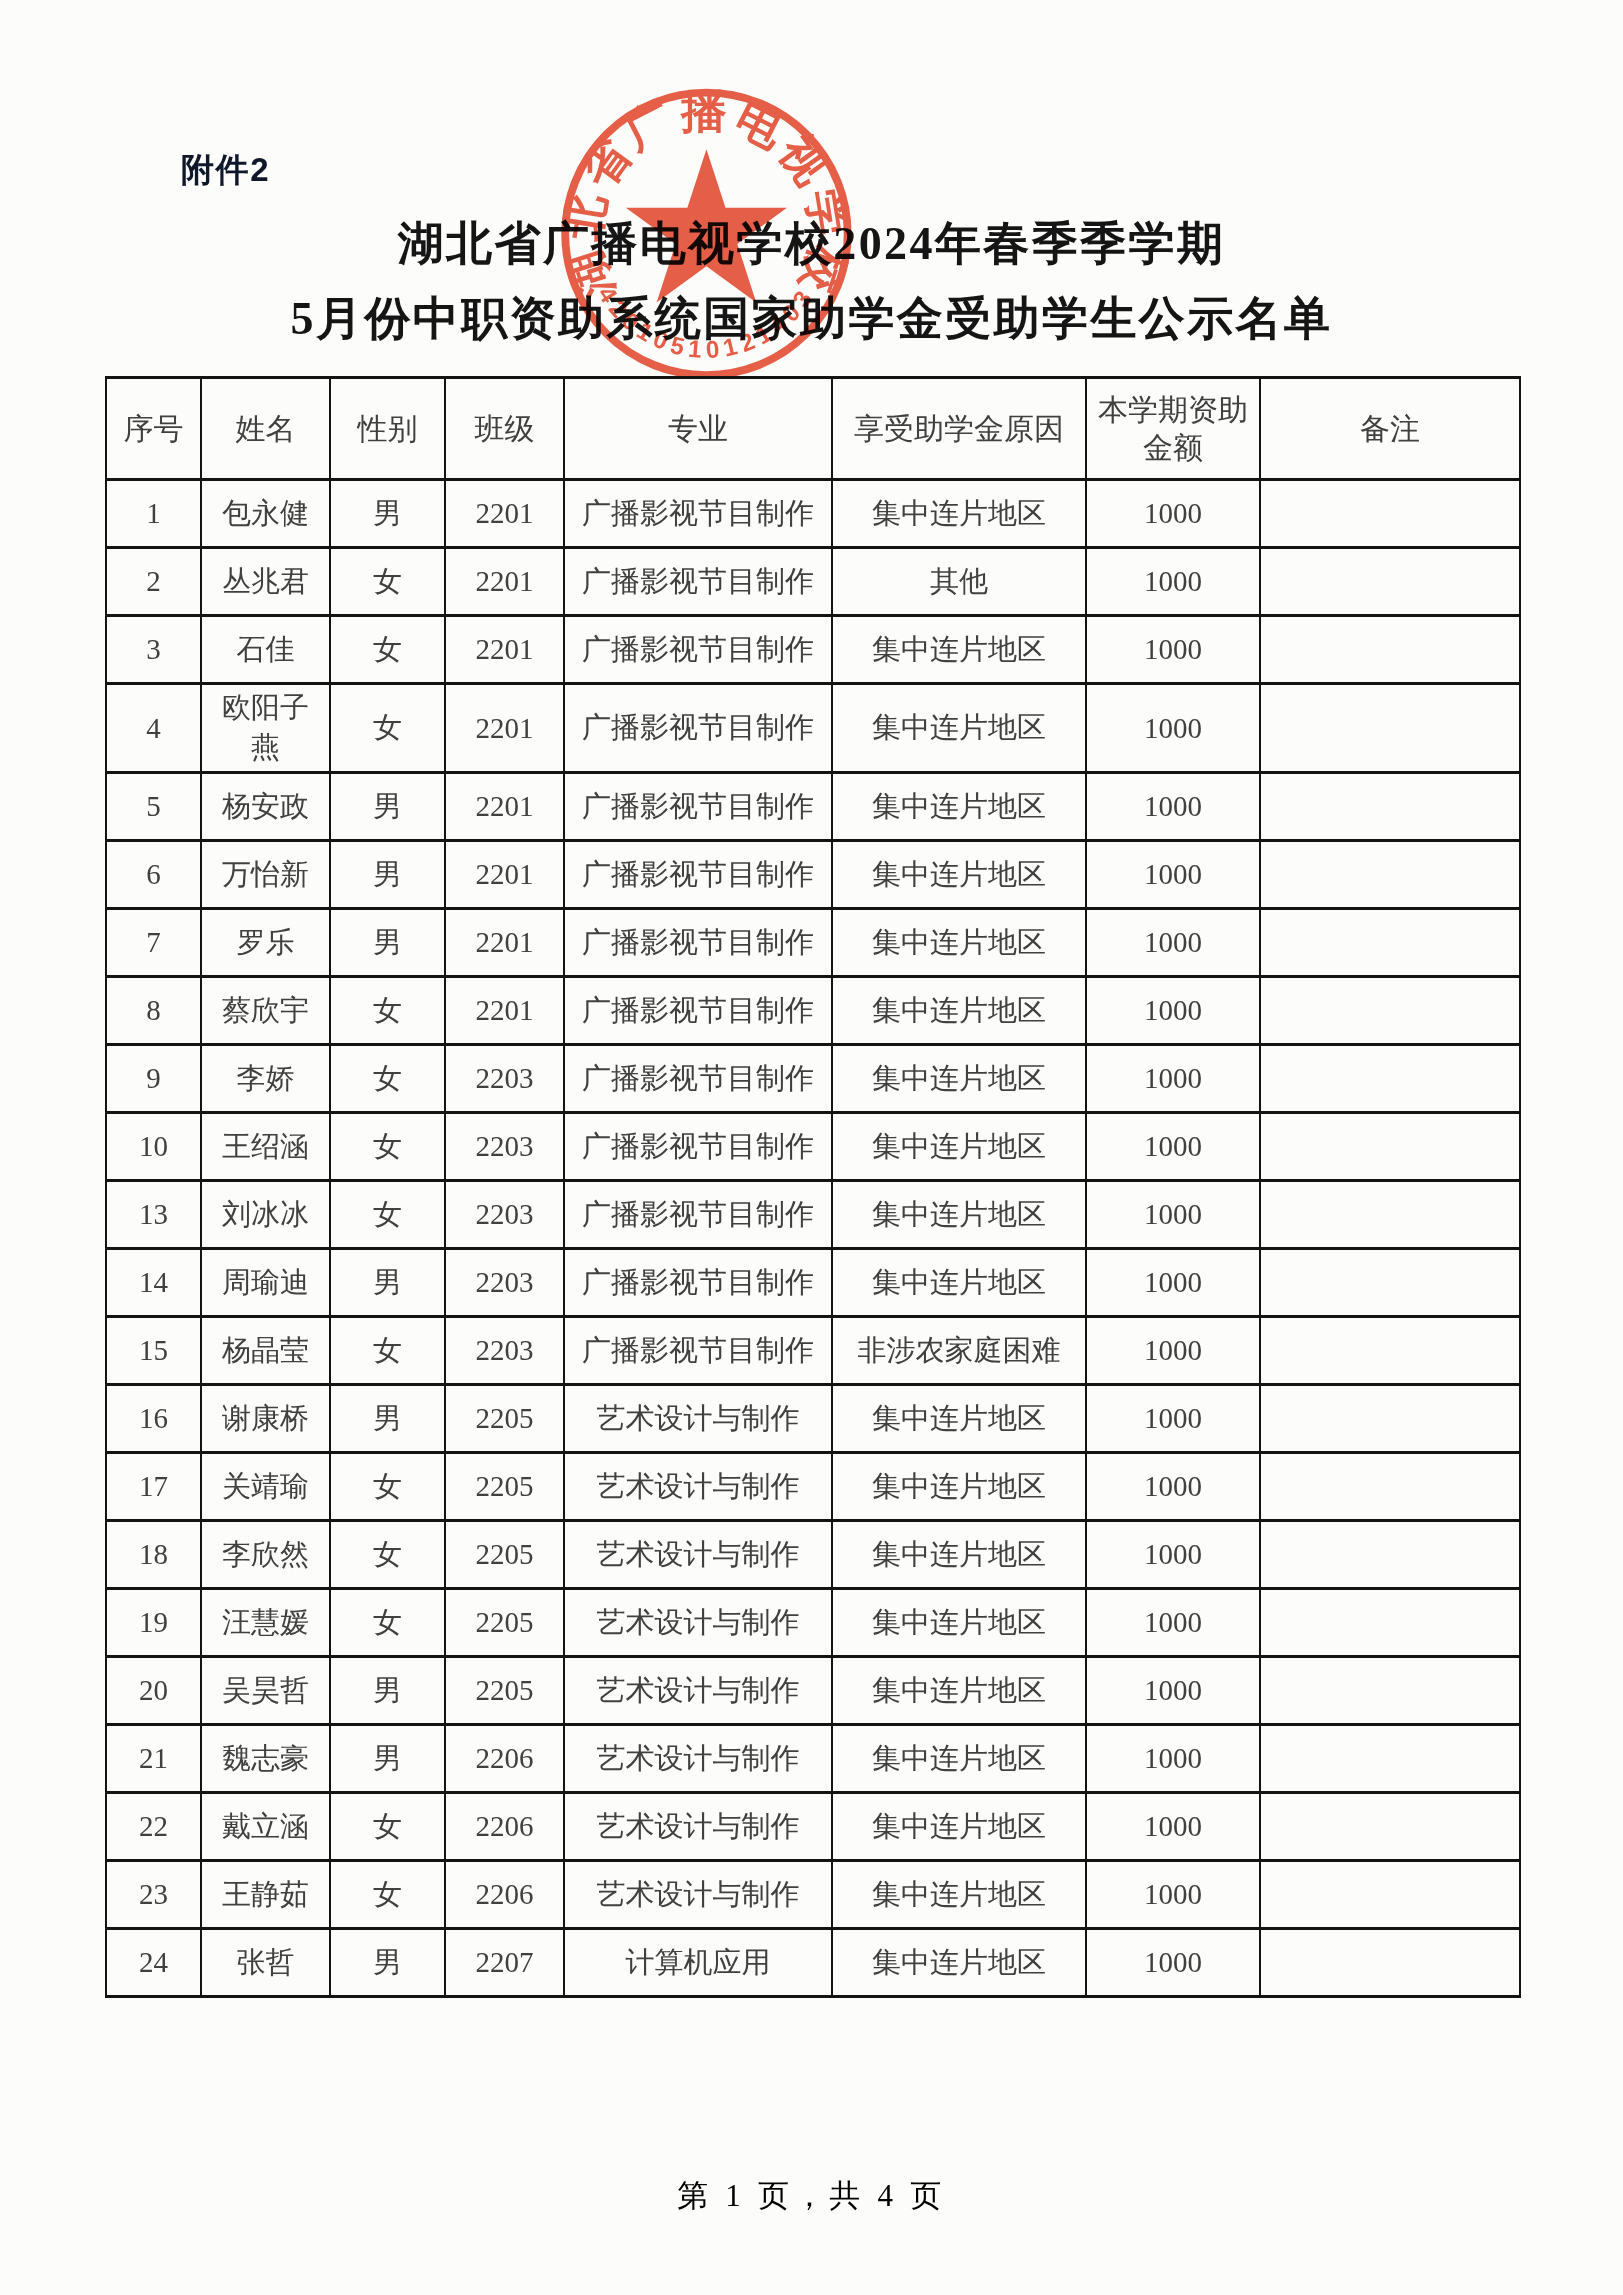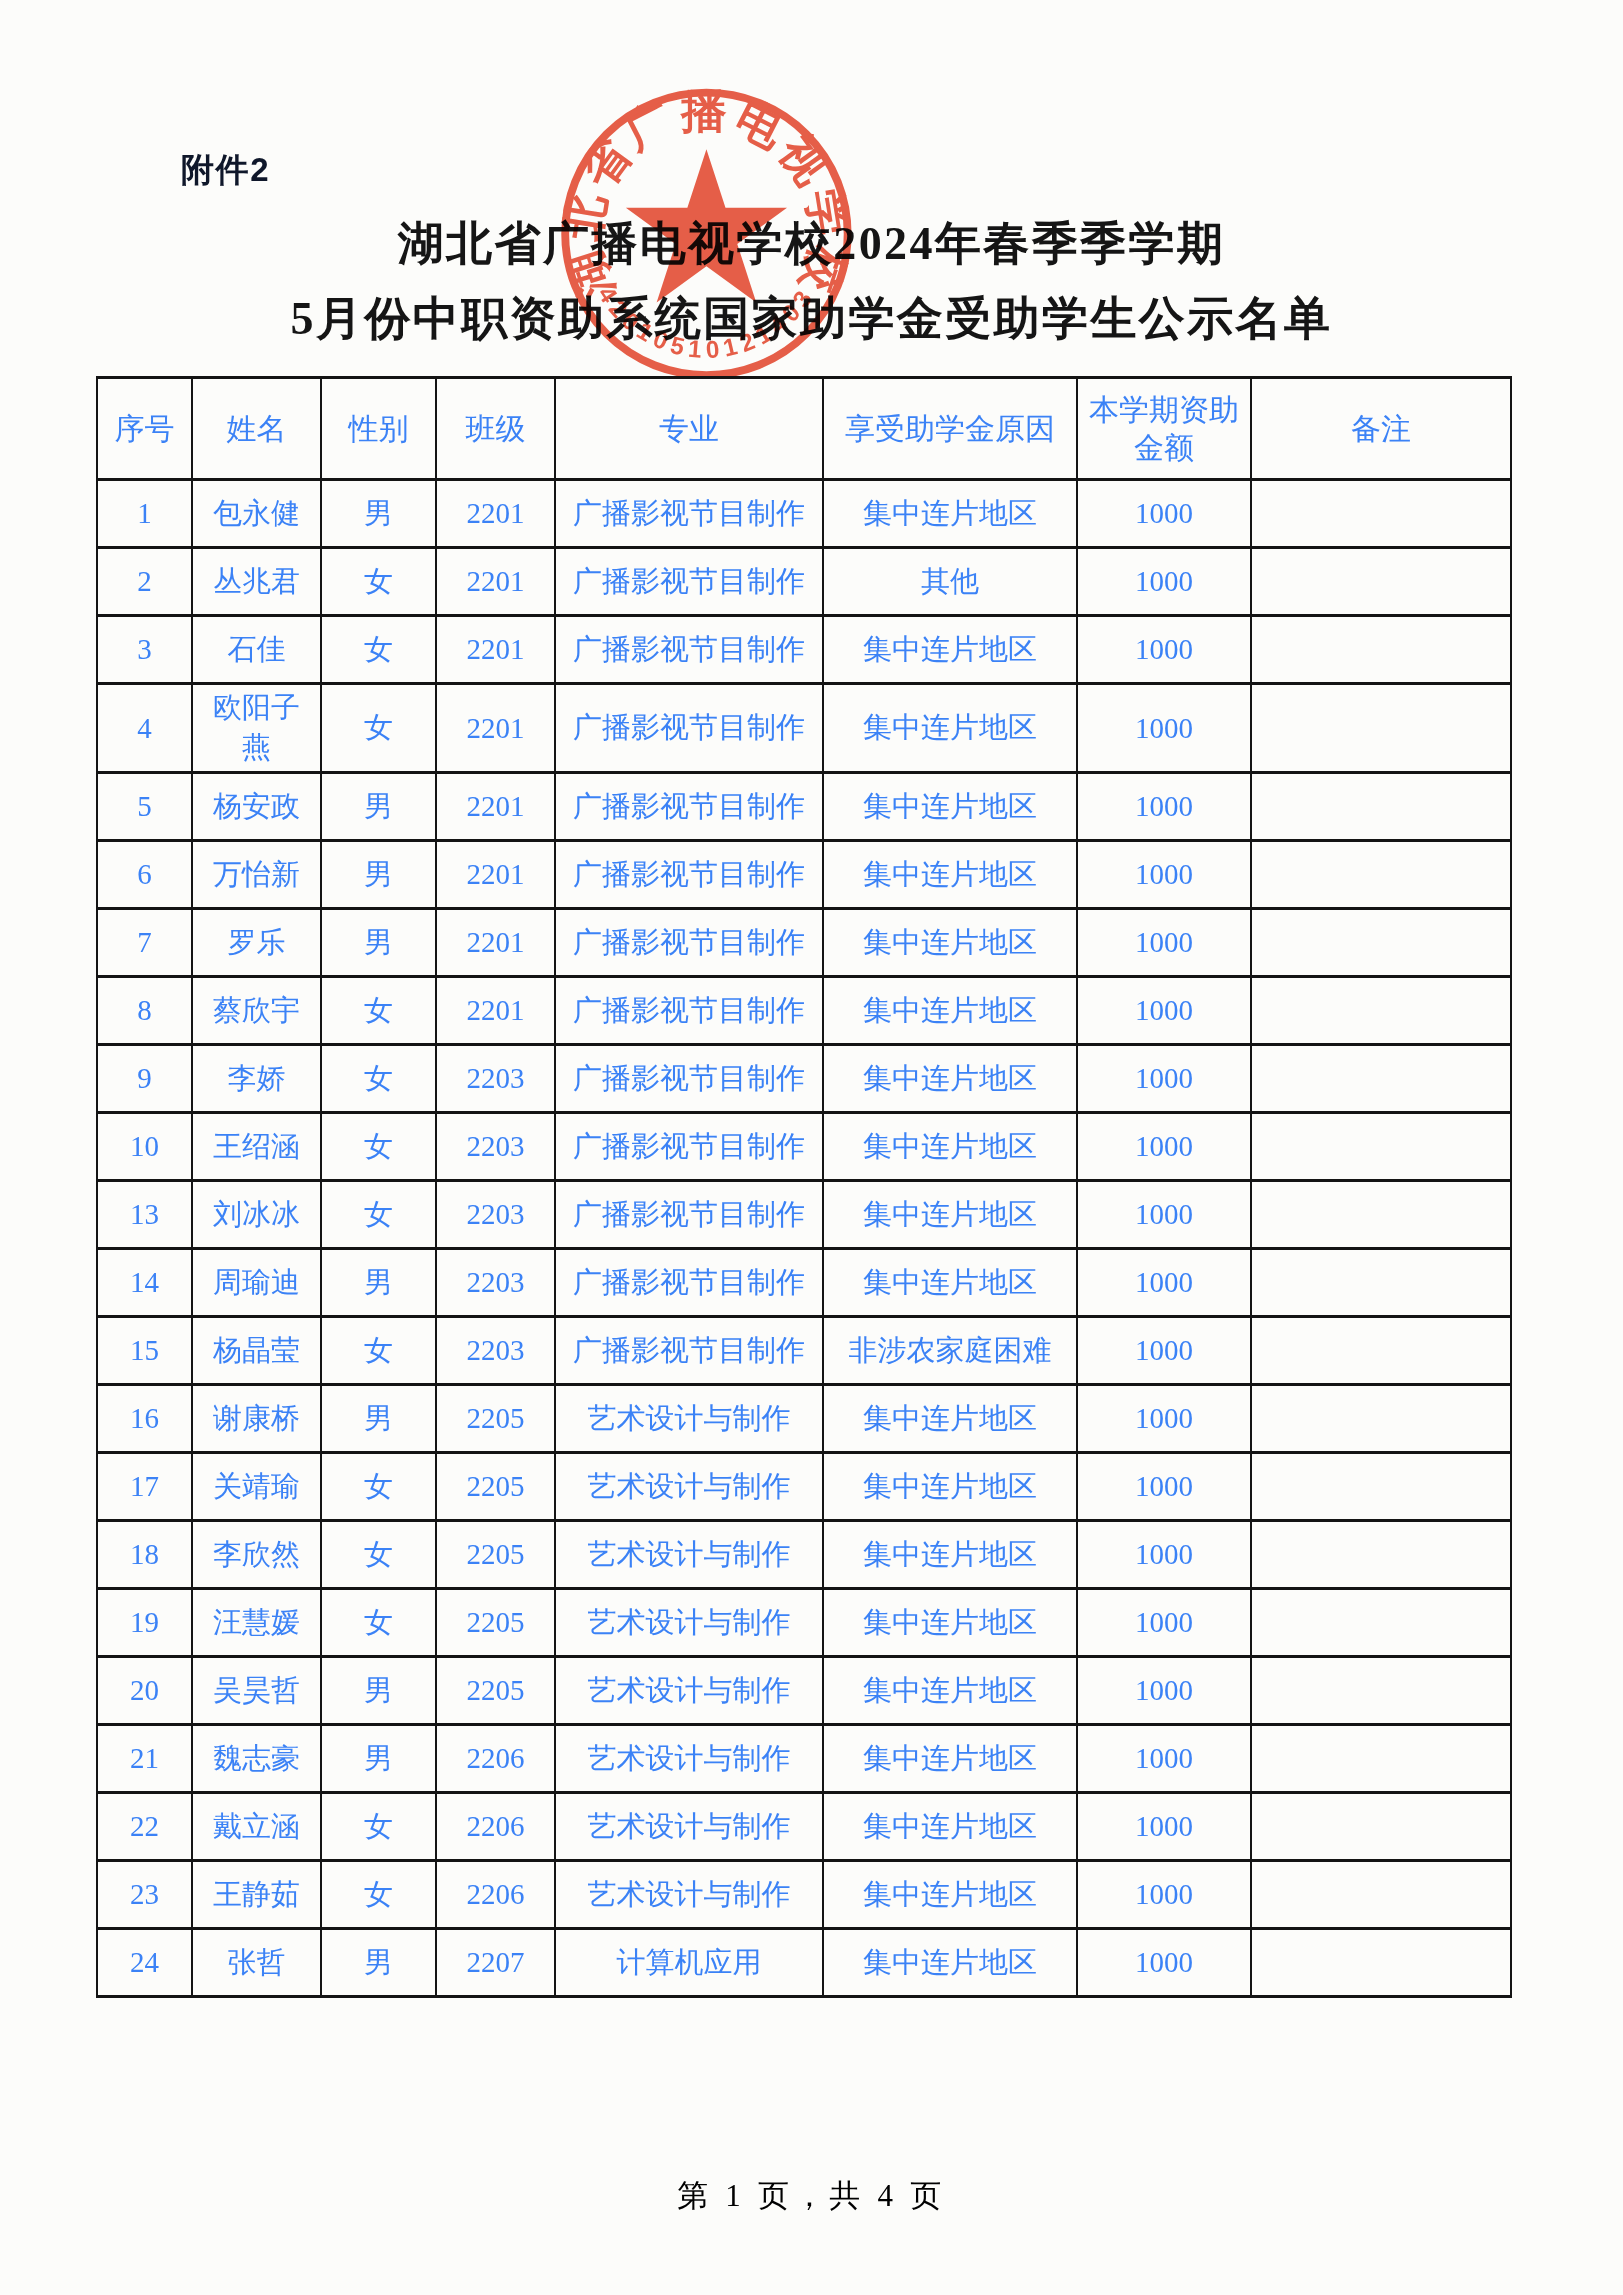--- a/index.html
+++ b/index.html
@@ -25,23 +25,23 @@
     letter-spacing:2.4px;
   }
   
   .stamp{
     position:absolute;left:555px;top:79px;width:306px;height:313px;
     mix-blend-mode:multiply;opacity:.88;pointer-events:none;
   }
   .stamp text{font-family:"Liberation Sans","DejaVu Sans",sans-serif;}
   
   table.roster{
-    position:absolute;left:96px;top:376px;width:1414px;
+    position:absolute;left:105px;top:376px;width:1414px;
     border-collapse:collapse;table-layout:fixed;
-    font-size:29px;color:#3b82f6;
+    font-size:29px;color:#404040;
   }
   table.roster th,table.roster td{
     border:2.4px solid #141414;
     border-top-width:3.1px;border-bottom-width:3.1px;
     text-align:center;vertical-align:middle;
     padding:3.1px 7.9px;overflow:hidden;
     font-weight:400;
   }
   table.roster thead tr{height:102px;}
   table.roster tbody tr{height:68px;}

